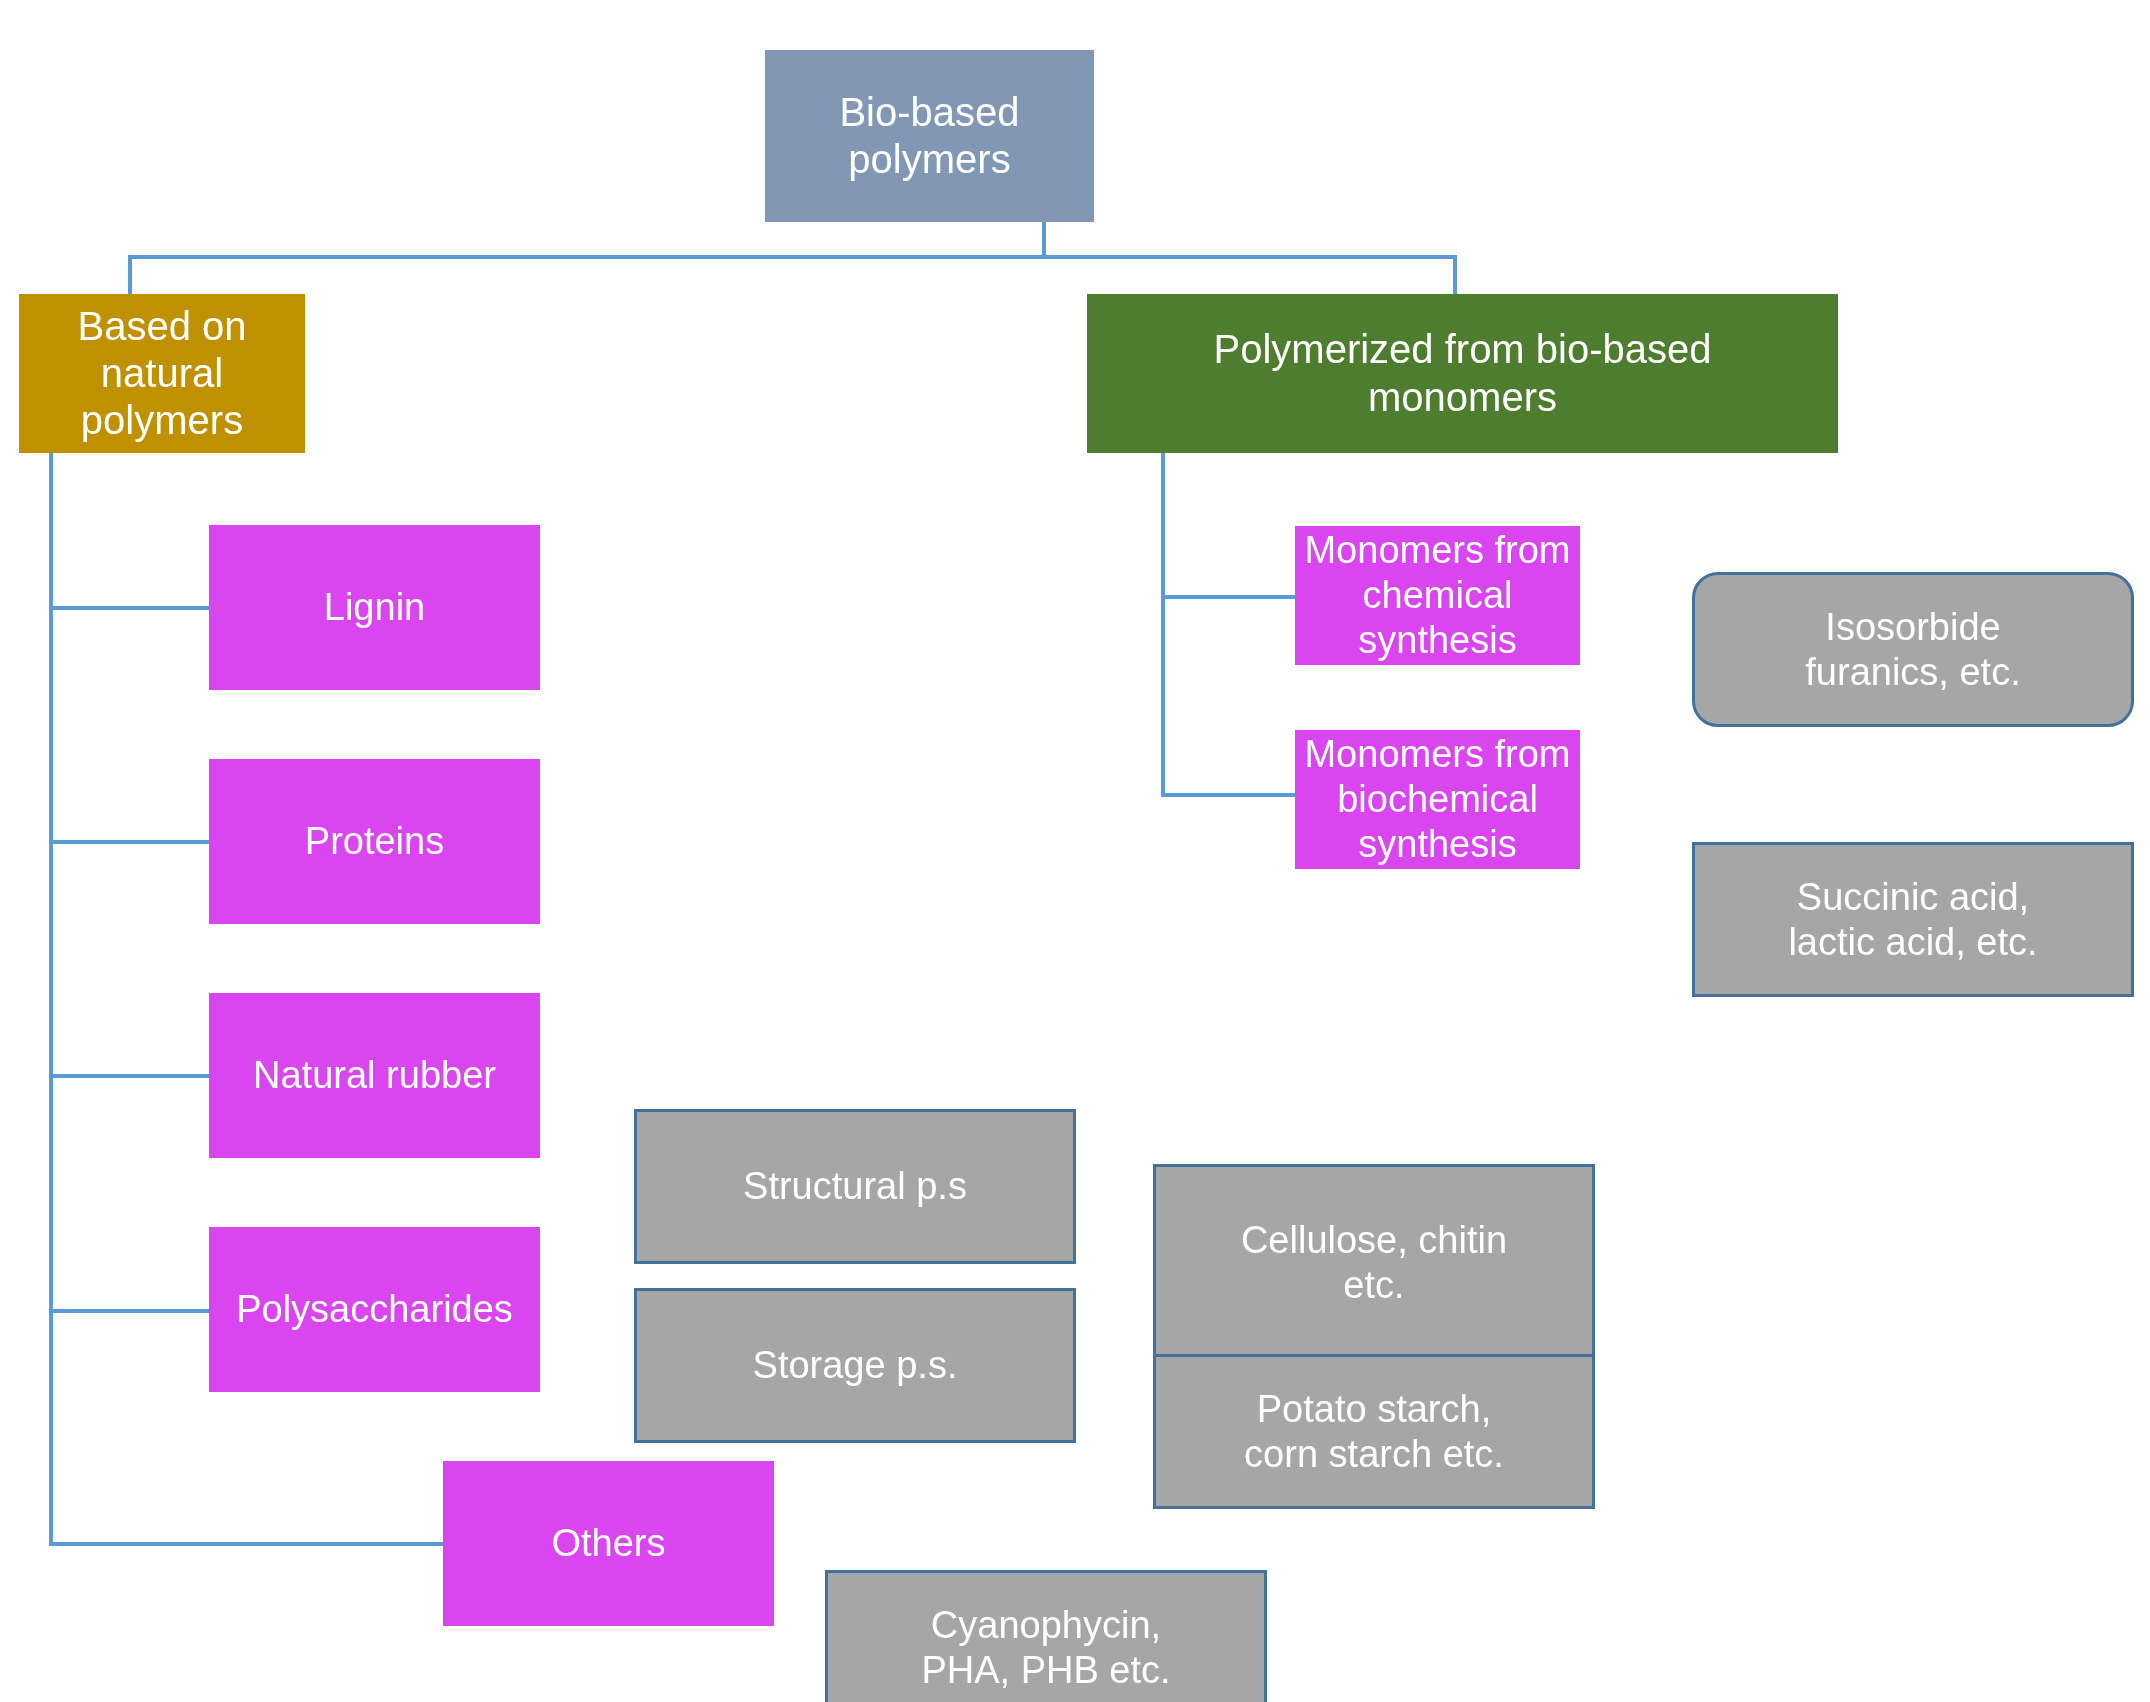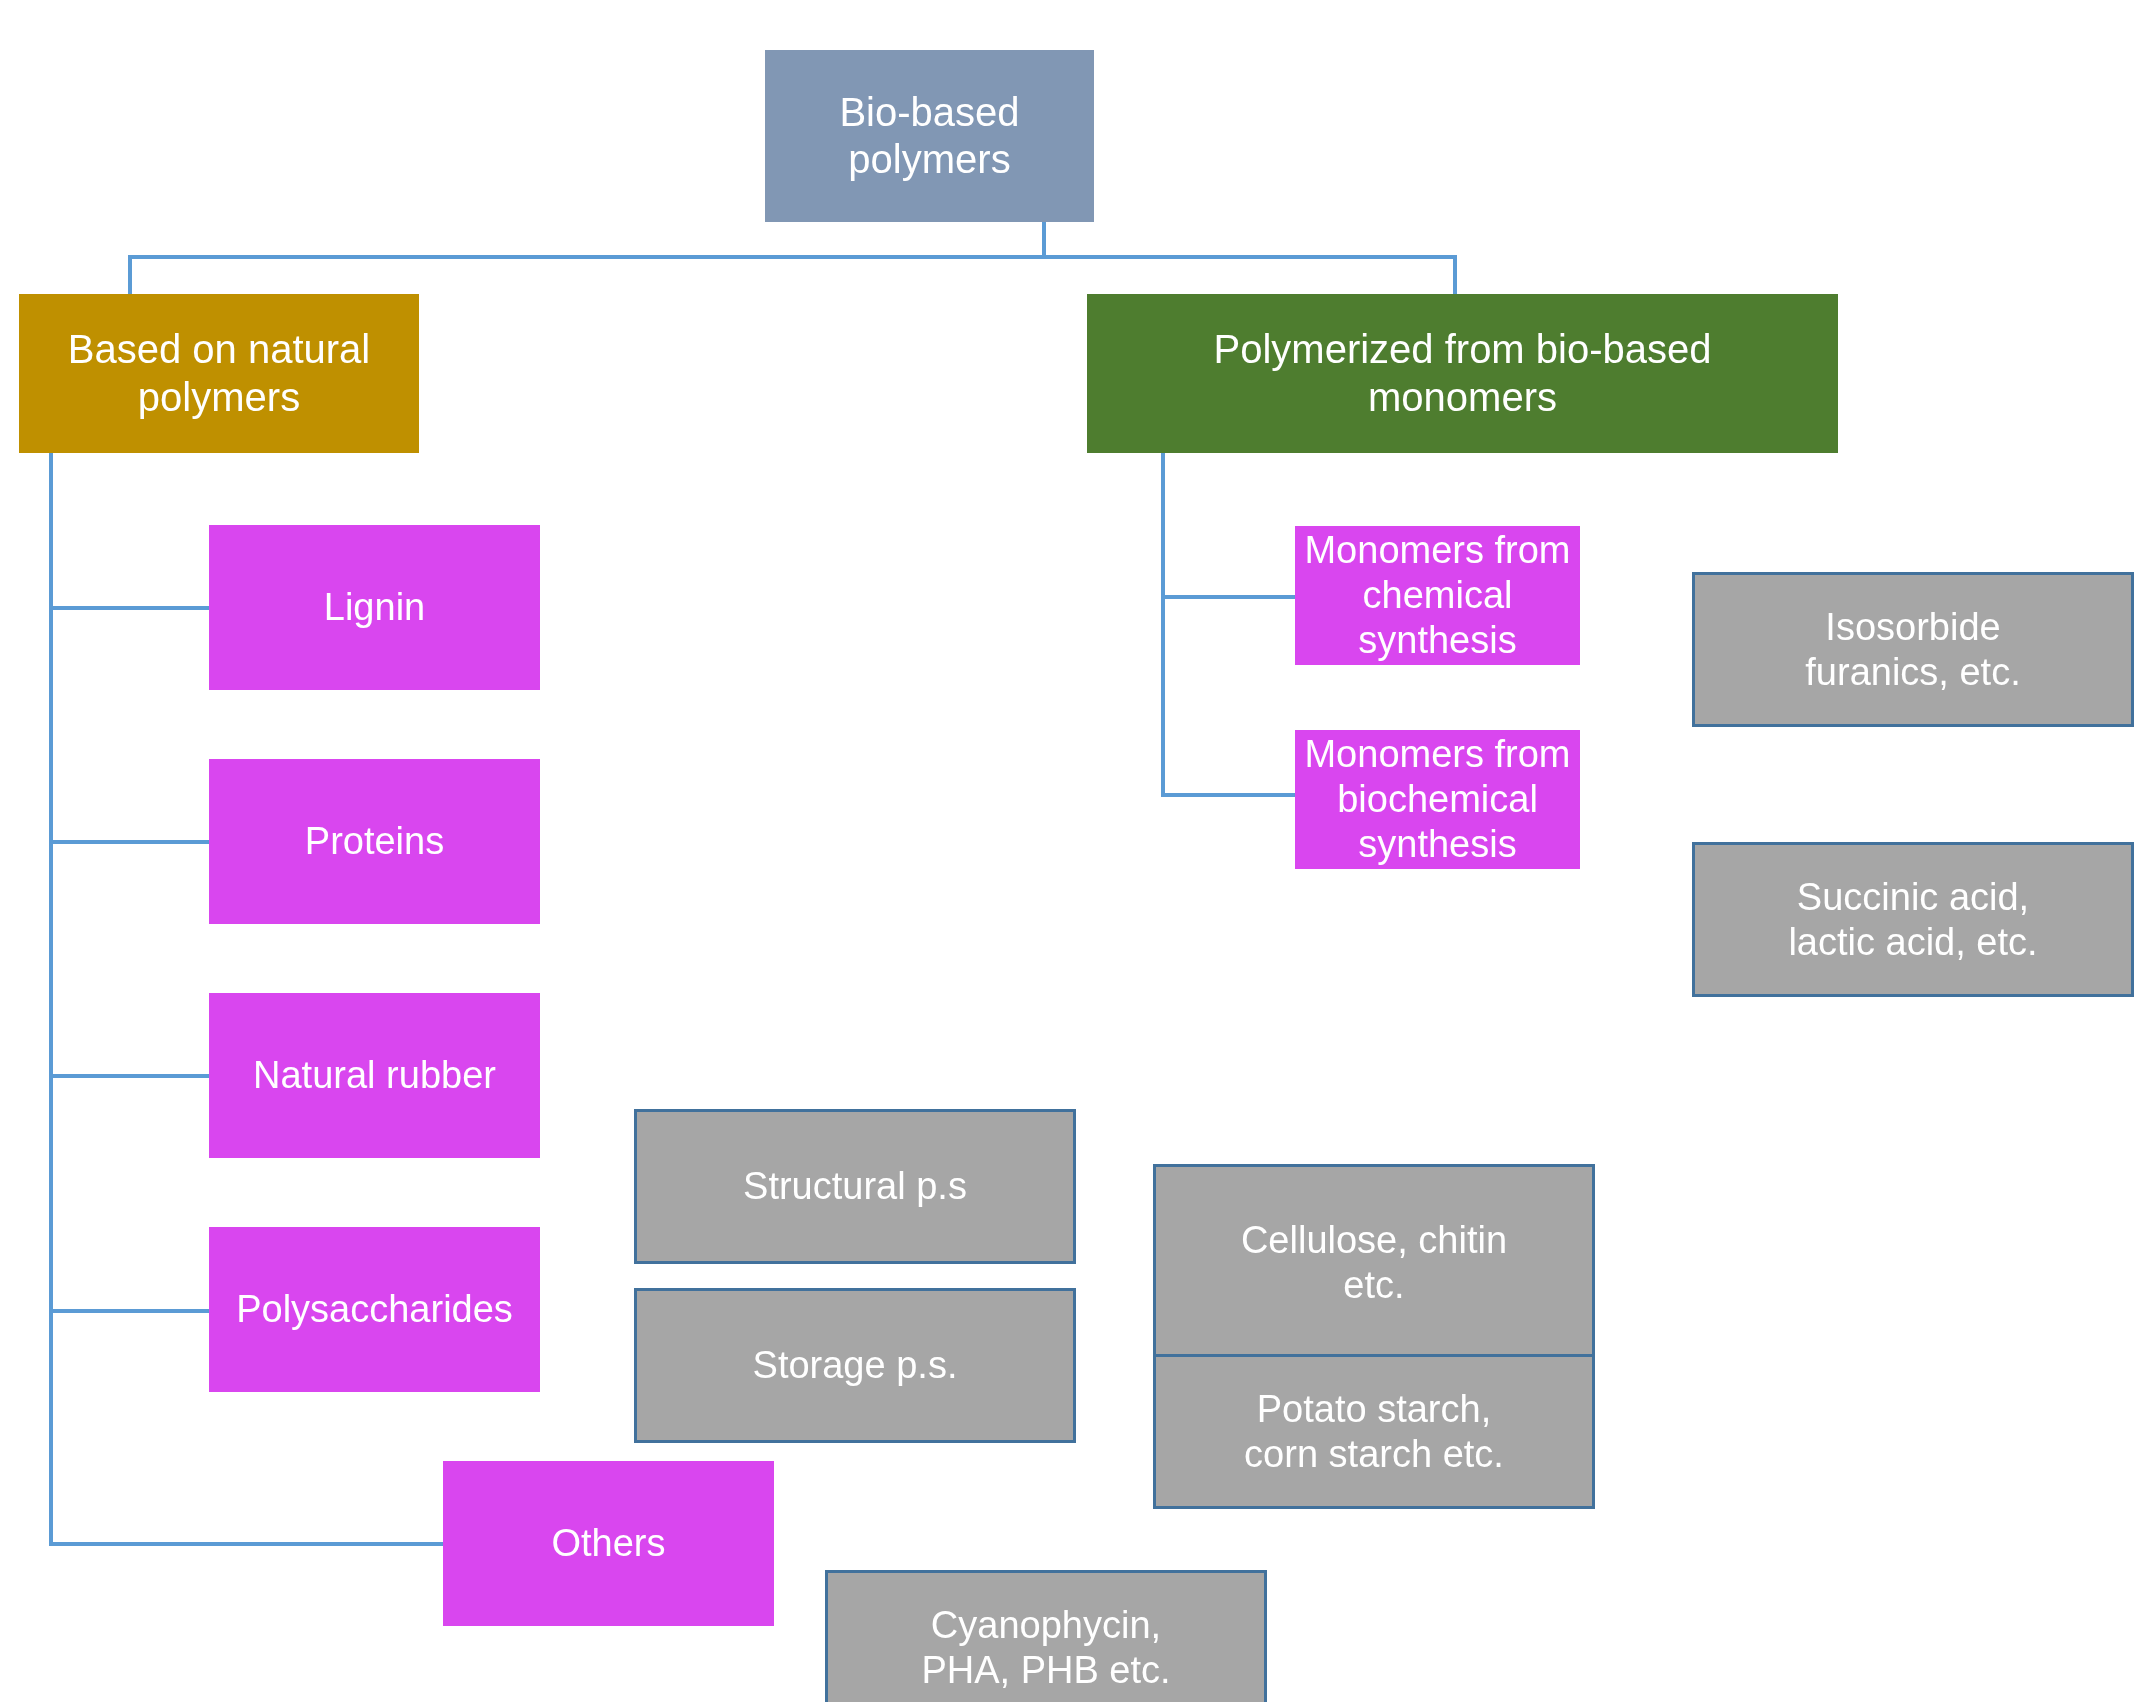--- a/index.html
+++ b/index.html
@@ -58,21 +58,21 @@
   <div class="conn h" style="left:49px; top:1265px; width:160px;"></div>
   <div class="conn h" style="left:49px; top:1498px; width:395px;"></div>
 
   <div class="conn v" style="left:1161px; top:408px; height:344px;"></div>
   <div class="conn h" style="left:1161px; top:551px; width:135px;"></div>
   <div class="conn h" style="left:1161px; top:749px; width:135px;"></div>
 
   <div class="node root" style="left:765px; top:5.9px; width:329px; height:172px;">Bio-based
 polymers</div>
 
-  <div class="node cat-left" style="left:19px; top:250px; width:400px; height:159px;">Based on natural
+  <div class="node cat-left" style="left:19px; top:250px; width:286px; height:159px;">Based on natural
 polymers</div>
 
   <div class="node cat-right" style="left:1087px; top:250px; width:751px; height:159px;text-align:center;">Polymerized from bio-based
 monomers</div>
 
   <div class="node blue" style="left:209px; top:481px; width:331px; height:165px;">Lignin</div>
 
   <div class="node blue" style="left:209px; top:715px; width:331px; height:165px;">Proteins</div>
 
   <div class="node blue" style="left:209px; top:949px; width:331px; height:165px;">Natural rubber</div>
@@ -95,20 +95,20 @@
 PHA, PHB etc.</div>
 
   <div class="node blue" style="left:1295px; top:482px; width:285px; height:139px;">Monomers from
 chemical
 synthesis</div>
 
   <div class="node blue" style="left:1295px; top:686px; width:285px; height:139px;">Monomers from
 biochemical
 synthesis</div>
 
-  <div class="node gray" style="left:1692px; top:528px; width:442px; height:155px;">Isosorbide
+  <div class="node gray" style="left:1692px; top:528px; width:442px; height:155px;border-radius:26px;">Isosorbide
 furanics, etc.</div>
 
   <div class="node gray" style="left:1692px; top:798px; width:442px; height:155px;">Succinic acid,
 lactic acid, etc.</div>
 
 </div>
 
 
 </body></html>

